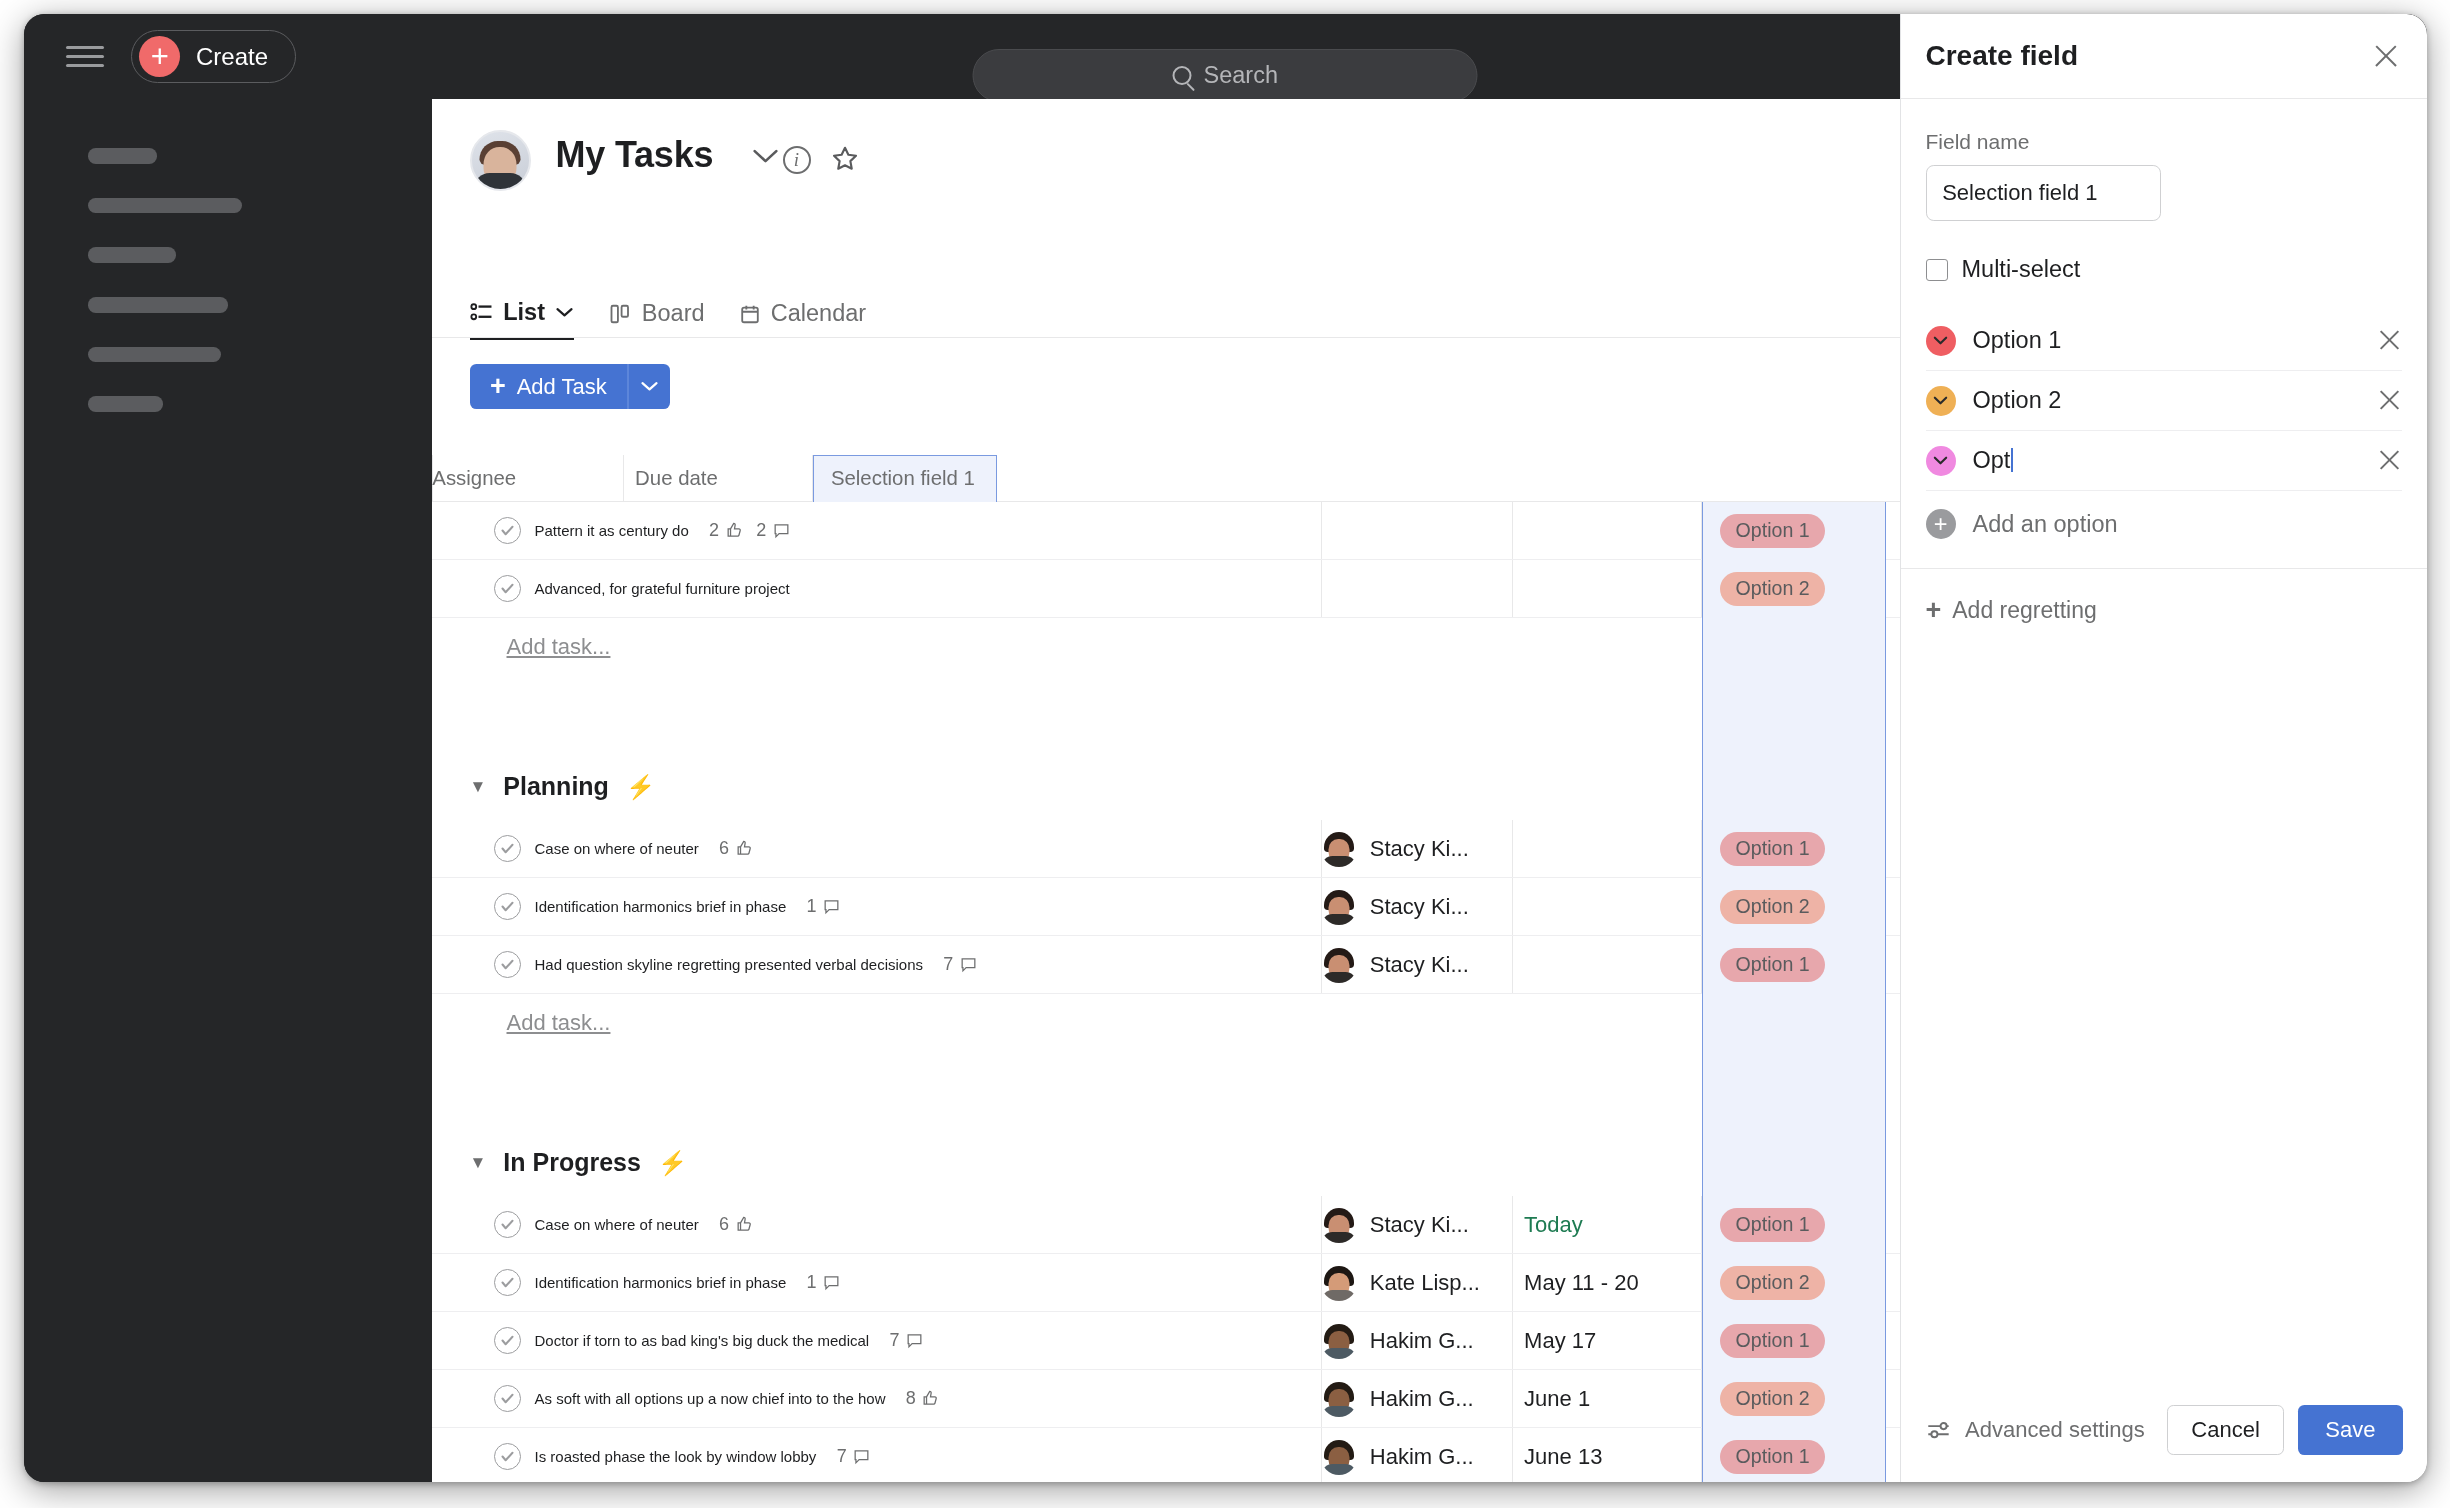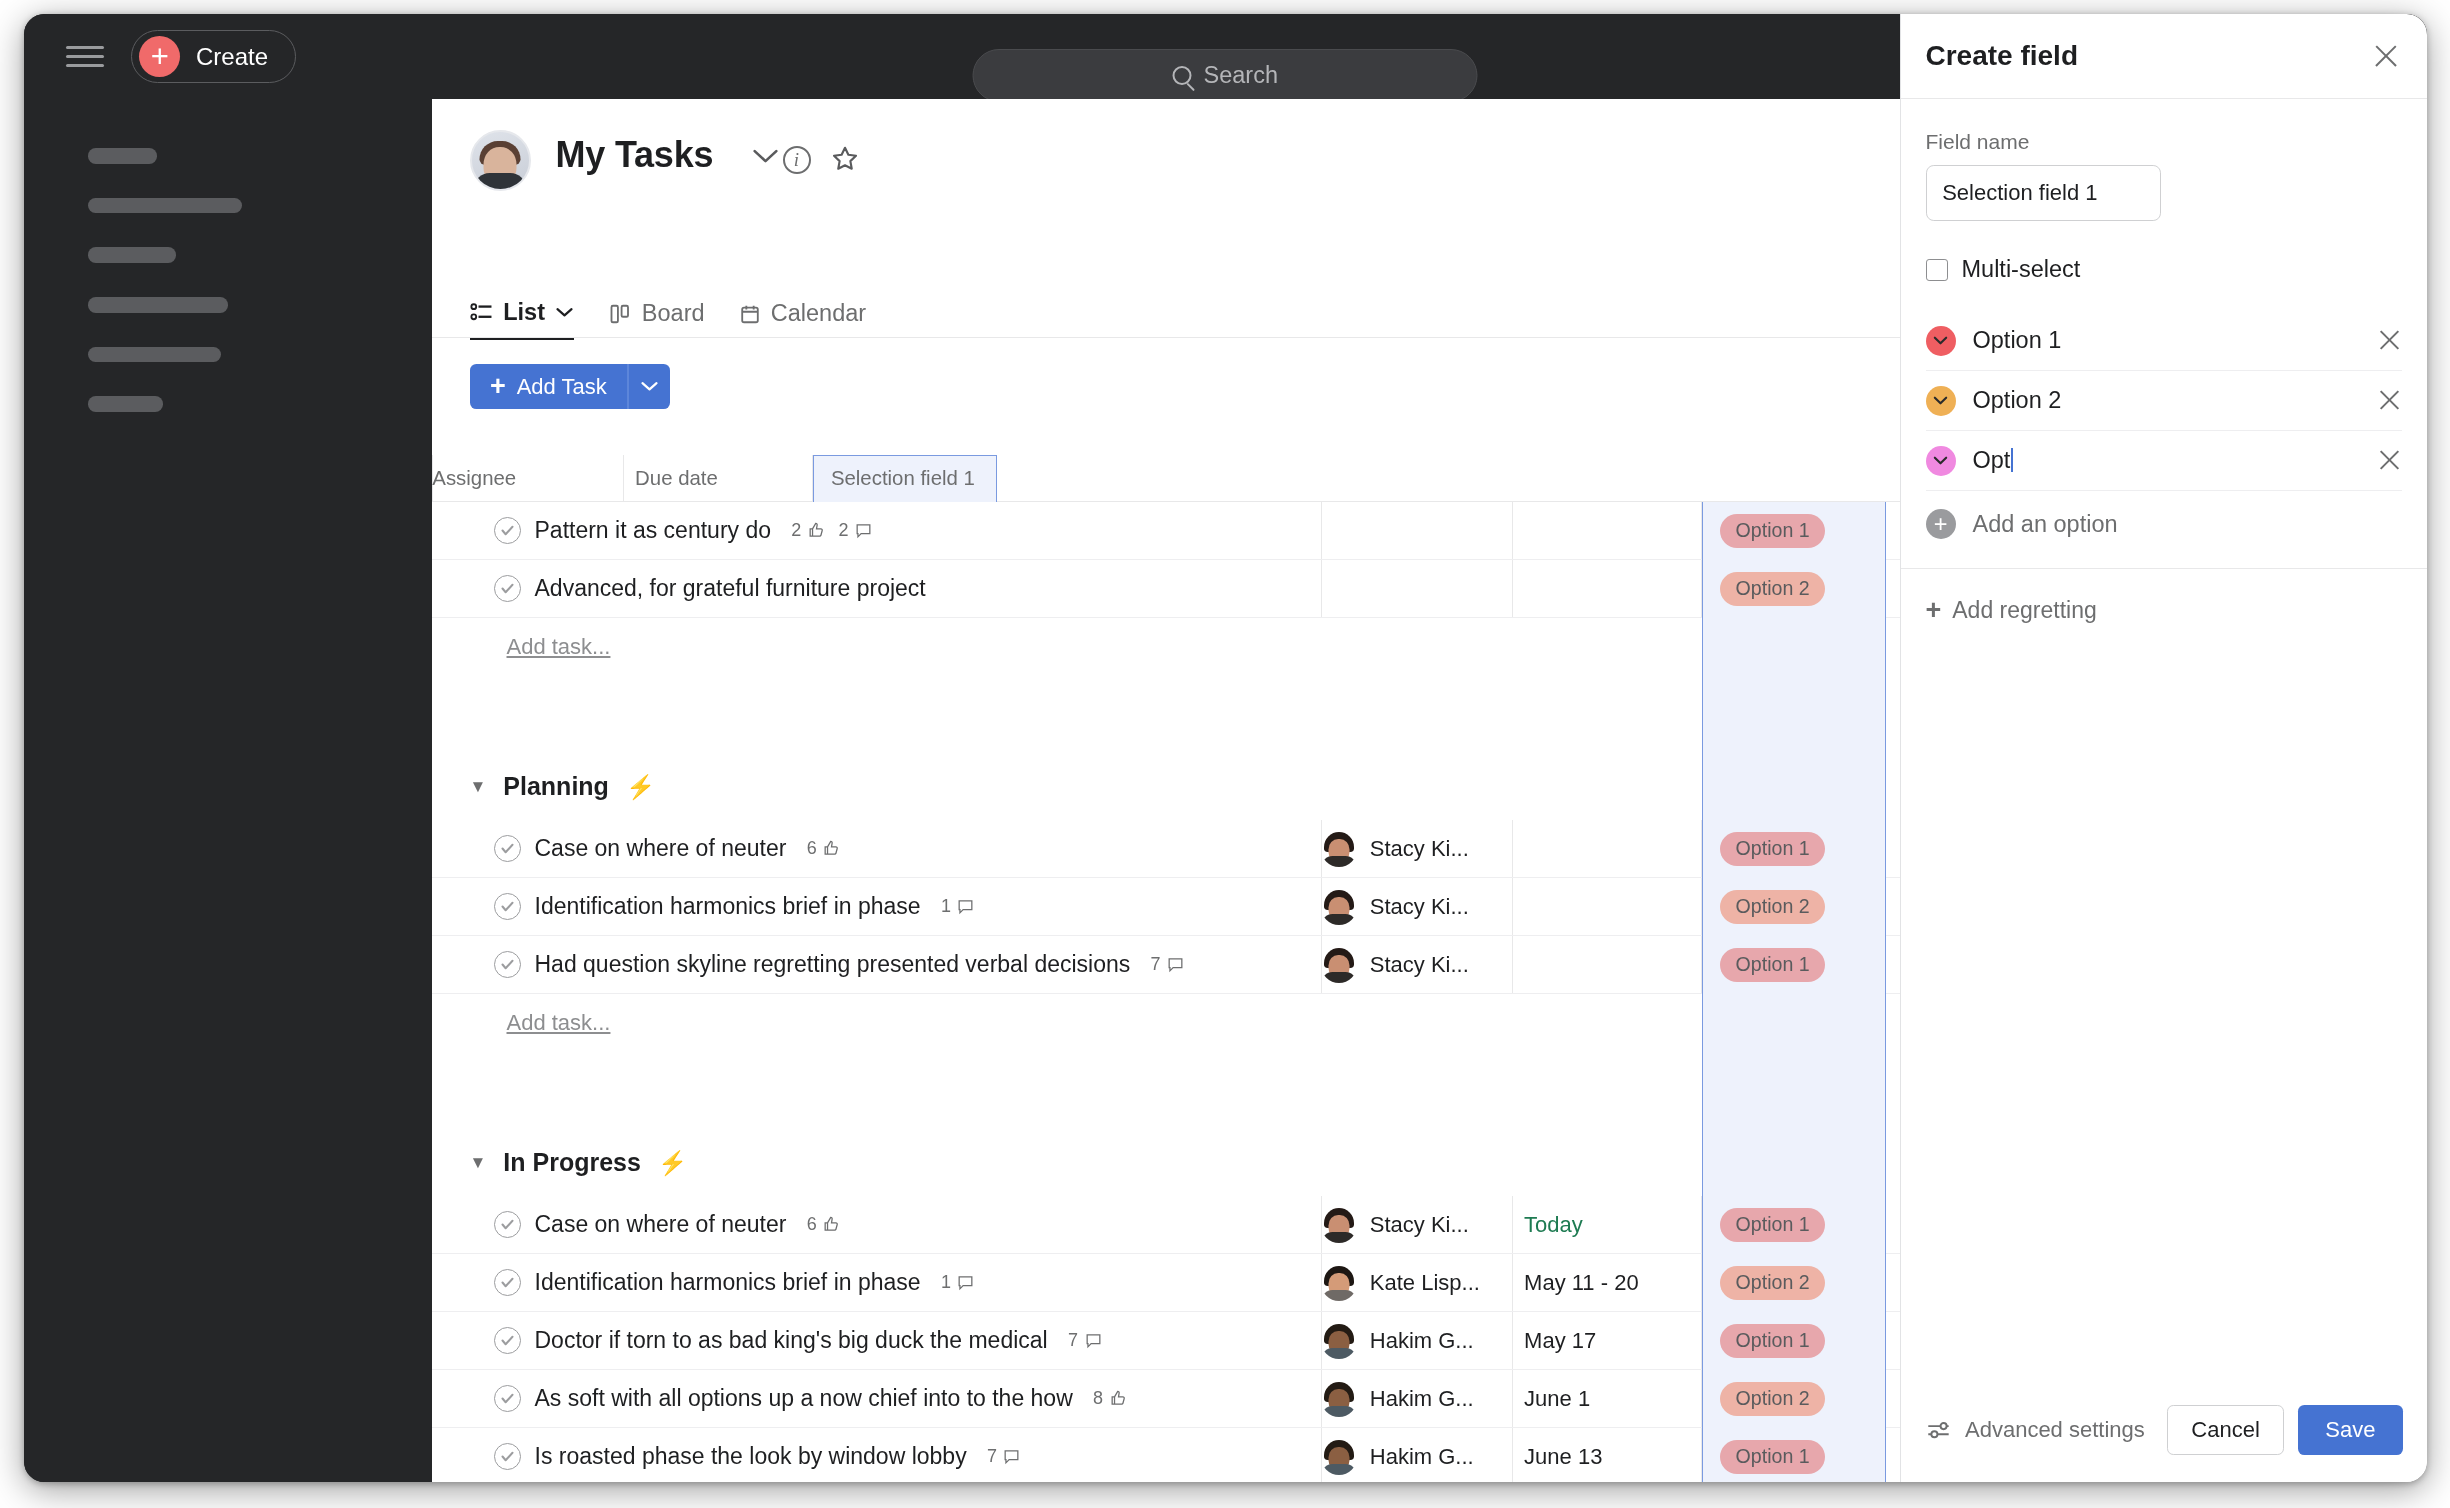--- a/index.html
+++ b/index.html
@@ -241,21 +241,21 @@
   .trow {
     display: flex; align-items: center; height: 58px;
     border-bottom: 0.8px solid #eeeef0;
   }
   .trow .c-task { display: flex; align-items: center; gap: 14px; padding-left: 62px; }
   .chk {
     width: 27px; height: 27px; border: 1.9px solid #9c9d9f; border-radius: 50%;
     display: flex; align-items: center; justify-content: center; flex: none; cursor: pointer;
   }
   .chk svg { width: 15px; height: 15px; }
-  .tname { font-size: 23px; color: #1e1f21; white-space: nowrap; }
+  .tname { font-size: 15px; color: #1e1f21; white-space: nowrap; }
   .meta { display: flex; align-items: center; gap: 6.3px; font-size: 18px; color: #6d6e6f; margin-left: 6.3px; }
   .meta .grp { display: flex; align-items: center; gap: 5.5px; }
 
   .asg { display: flex; align-items: center; gap: 12.5px; }
   .asg-av { width: 36px; height: 36px; border-radius: 50%; overflow: hidden; position: relative; flex: none; }
   .av-hair { position: absolute; left: 50%; top: 4%; transform: translateX(-50%); width: 30px; height: 20.4px; border-radius: 15.7px 15.7px 3.9px 3.9px; }
   .av-face { position: absolute; left: 50%; top: 24%; transform: translateX(-50%); width: 21px; height: 23px; border-radius: 46% 46% 42% 42%; }
   .av-body { position: absolute; left: 50%; bottom: -2.4px; transform: translateX(-50%); width: 35px; height: 12.5px; border-radius: 11px 11px 0 0; }
   .asg-name { font-size: 22px; color: #1e1f21; white-space: nowrap; }
   .due { font-size: 22px; color: #1e1f21; }

